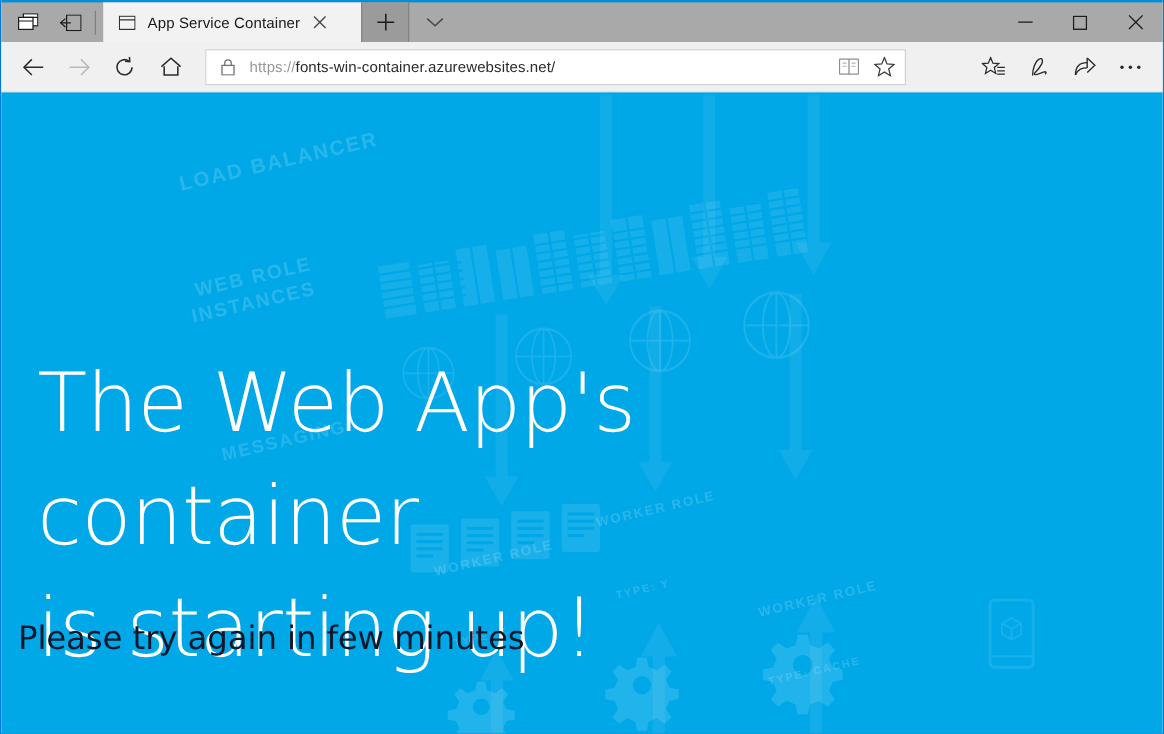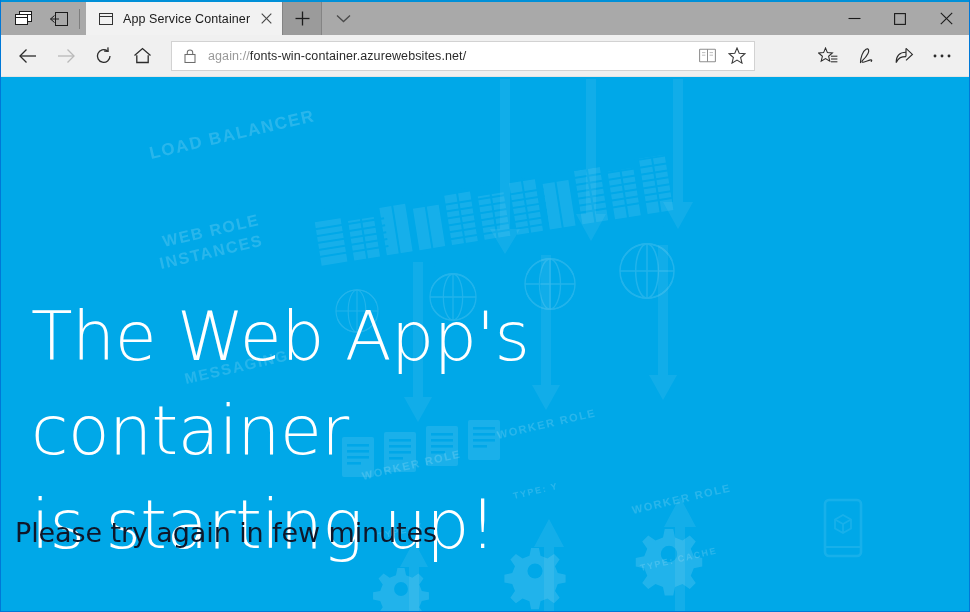--- a/index.html
+++ b/index.html
@@ -63,21 +63,21 @@
     align-items: flex-end;
     height: 33px;
     flex: 0 0 auto;
   }
 
   .tab {
     display: flex;
     align-items: center;
     height: 33px;
     background: #f2f2f2;
-    padding: 0 4px 0 12px;
+    padding: 0 23px 0 12px;
     min-width: 190px;
     max-width: 230px;
   }
 
   .tab-favicon {
     width: 16px;
     height: 16px;
     margin-right: 9px;
     flex: 0 0 16px;
     display: flex;
@@ -375,21 +375,21 @@
       </svg>
     </div>
 
     <div class="addressbar">
       <span class="lock-icon">
         <svg width="12" height="14" viewBox="0 0 12 14">
           <rect x="1" y="5.5" width="10" height="8" fill="none" stroke="#6d6d6d" stroke-width="1.05"></rect>
           <path d="M3.3 5.5 V3.6 A2.7 2.7 0 0 1 8.7 3.6 V5.5" fill="none" stroke="#6d6d6d" stroke-width="1.05"></path>
         </svg>
       </span>
-      <span class="url-text"><span class="url-scheme">again://</span><span>fonts-win-container.azurewebsites.net/</span></span>
+      <span class="url-text"><span class="url-scheme">https://</span><span>fonts-win-container.azurewebsites.net/</span></span>
       <span class="ab-action">
         <svg width="17" height="15" viewBox="0 0 17 15">
           <rect x="0.6" y="1.2" width="15.8" height="12.6" rx="0.6" fill="none" stroke="#8e8e8e" stroke-width="1.05"></rect>
           <line x1="8.5" y1="1.2" x2="8.5" y2="13.8" stroke="#8e8e8e" stroke-width="1.05"></line>
           <line x1="3" y1="4.6" x2="6.4" y2="4.6" stroke="#b5b5b5" stroke-width="0.9"></line>
           <line x1="3" y1="7.2" x2="6.4" y2="7.2" stroke="#b5b5b5" stroke-width="0.9"></line>
           <line x1="10.6" y1="4.6" x2="14" y2="4.6" stroke="#b5b5b5" stroke-width="0.9"></line>
           <line x1="10.6" y1="7.2" x2="14" y2="7.2" stroke="#b5b5b5" stroke-width="0.9"></line>
         </svg>
       </span>

